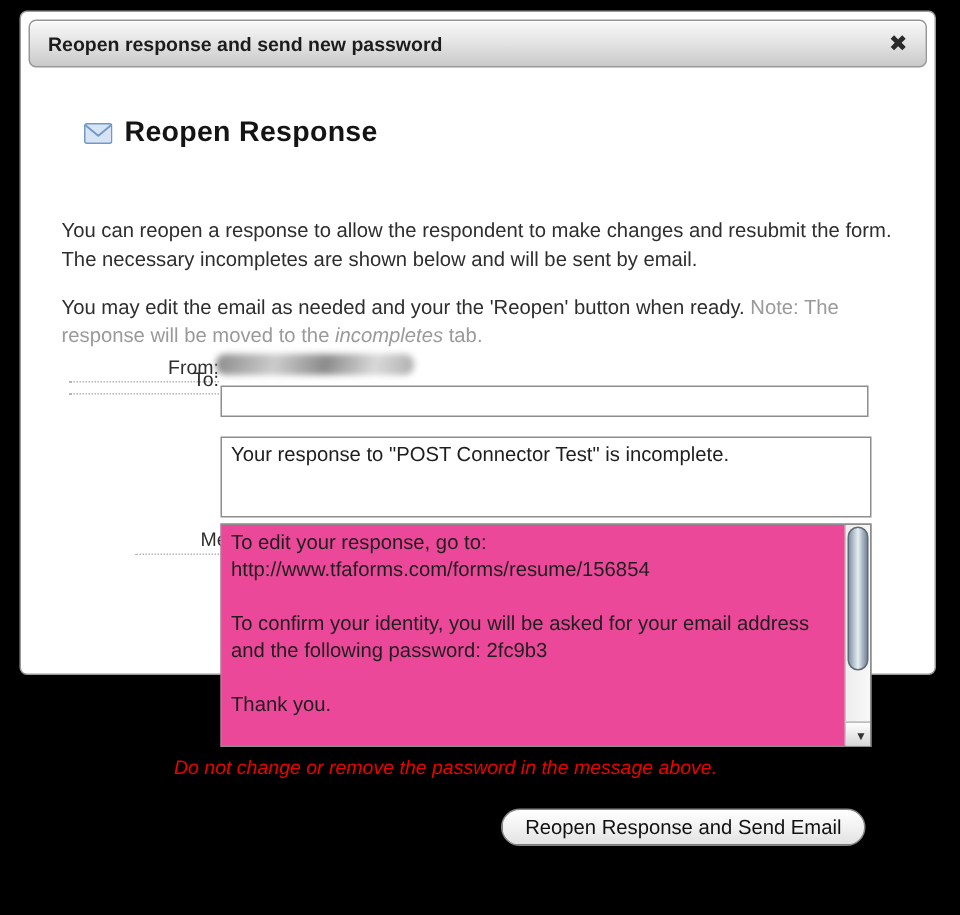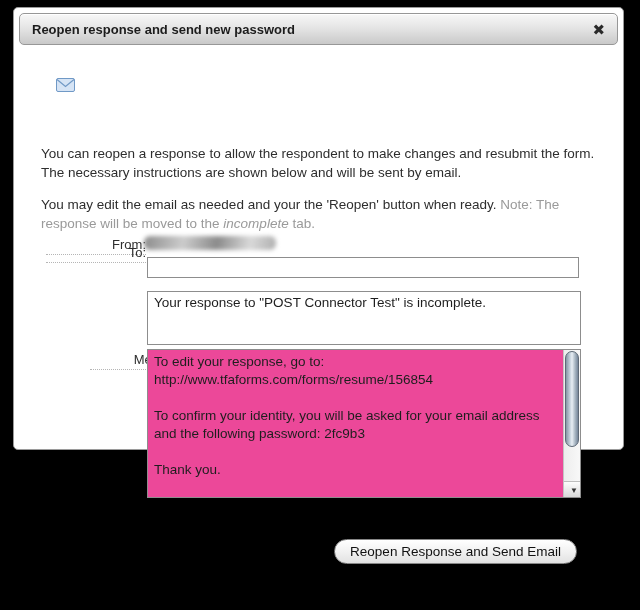--- a/index.html
+++ b/index.html
@@ -209,25 +209,26 @@
     <span class="close-btn">✖</span>
   </div>
 
   <div class="heading-row">
     <span style="display:inline-flex;">
       <svg width="19" height="14" viewBox="0 0 19 14">
         <rect x="0.5" y="0.5" width="18" height="13" rx="1.5" fill="#d6e4f5" stroke="#7099c6"></rect>
         <path d="M1 1.5 L9.5 8.5 L18 1.5" fill="none" stroke="#7099c6" stroke-width="1.2"></path>
       </svg>
     </span>
+    <h1>Reopen Response</h1>
   </div>
 
-  <p class="para p1">You can reopen a response to allow the respondent to make changes and resubmit the form. The necessary instructions are shown below and will be sent by email.</p>
-
-  <p class="para p2"><span>You may edit the email as needed and your the 'Reopen' button when ready. </span><span class="note-gray"><span>Note: The response will be moved to the </span><em>incomplete</em><span> tab.</span></span></p>
+  <p class="para p1">You can reopen a response to allow the respondent to make changes and resubmit the form. The necessary incompletes are shown below and will be sent by email.</p>
+
+  <p class="para p2"><span>You may edit the email as needed and your the 'Reopen' button when ready. </span><span class="note-gray"><span>Note: The response will be moved to the </span><em>incompletes</em><span> tab.</span></span></p>
 
   <div class="field-label lbl-from">From:</div>
   <div class="from-redacted"></div>
 
   <div class="field-label lbl-to">To:</div>
   <input class="to-input" type="text" value="" style="">
 
   <textarea class="subject-input" spellcheck="false" style="">Your response to "POST Connector Test" is incomplete.</textarea>
 
   <div class="field-label lbl-message">Message:</div>
@@ -240,16 +241,17 @@
 Thank you.</div>
     <div class="scrollbar">
       <div class="scroll-thumb"></div>
       <div class="scroll-arrows-wrap">
         <button class="scroll-btn">▲</button>
         <button class="scroll-btn down">▼</button>
       </div>
     </div>
   </div>
 
+  <div class="warning">Do not change or remove the password in the message above.</div>
 
   <button class="submit-btn">Reopen Response and Send Email</button>
 
 </div>
 
 </body></html>

